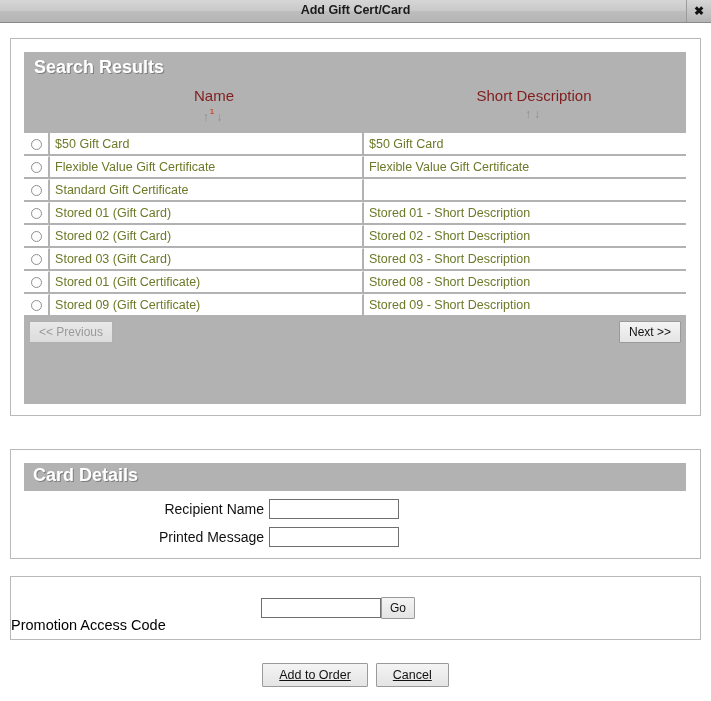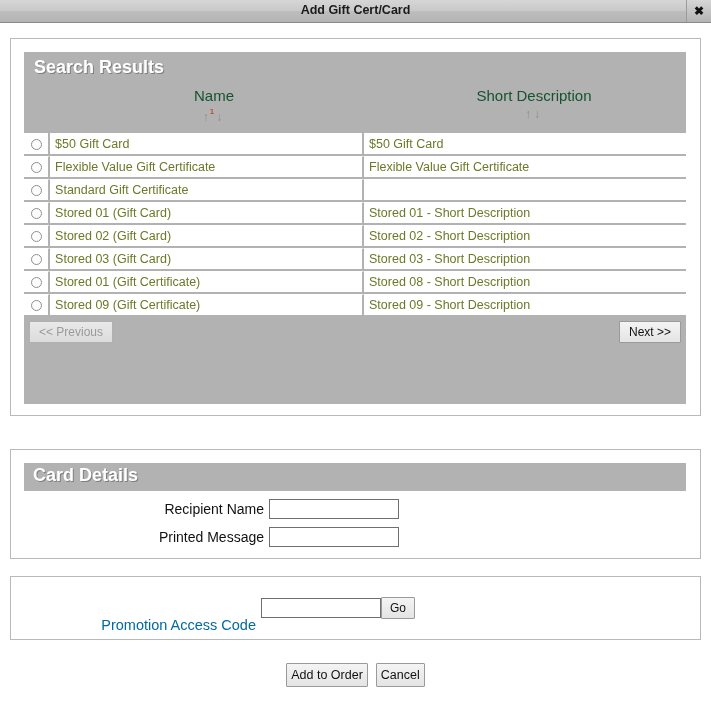--- a/index.html
+++ b/index.html
@@ -91,21 +91,21 @@
     height: 48px;
     background: #b2b2b2;
   }
   .col-head {
     position: absolute;
     top: 0;
     text-align: center;
   }
   .col-head .ch-label {
     font-size: 15px;
-    color: #14532d;
+    color: #7f1d1d;
     display: block;
     line-height: 22px;
   }
   .sort-arrows {
     display: block;
     font-size: 12px;
     color: #8d8d8d;
     line-height: 14px;
     margin-top: 0px;
     letter-spacing: 3px;
@@ -235,43 +235,42 @@
   
   #promo-inner {
     position: absolute;
     left: 0; top: 0;
     width: 689px; height: 62px;
     display: flex;
     align-items: center;
   }
   #promo-label {
     width: 250px;
-    text-align: right;
     font-size: 14.5px;
-    color: #0369a1;
+    color: #000000;
     padding-right: 5px;
     box-sizing: border-box;
     margin-top: 34px;
   }
   #input-promo-code { width: 120px; height: 20px; }
   #btn-go {
     padding: 3px 8px;
     font-size: 12px;
   }
 
   
   .footer {
     position: absolute;
     left: 0; top: 663px;
     width: 711px;
     display: flex;
     justify-content: center;
     gap: 8px;
   }
-  .footer .btn { padding: 4px 4px; font-size: 12.5px; }
+  .footer .btn { padding: 4px 16px; font-size: 12.5px; text-decoration: underline; }
 </style>
 </head>
 <body>
 
 <div class="titlebar">
   <div class="titlebar-title">Add Gift Cert/Card</div>
   <div class="titlebar-close">✖</div>
 </div>
 
 <div class="panel" id="panel-results">

